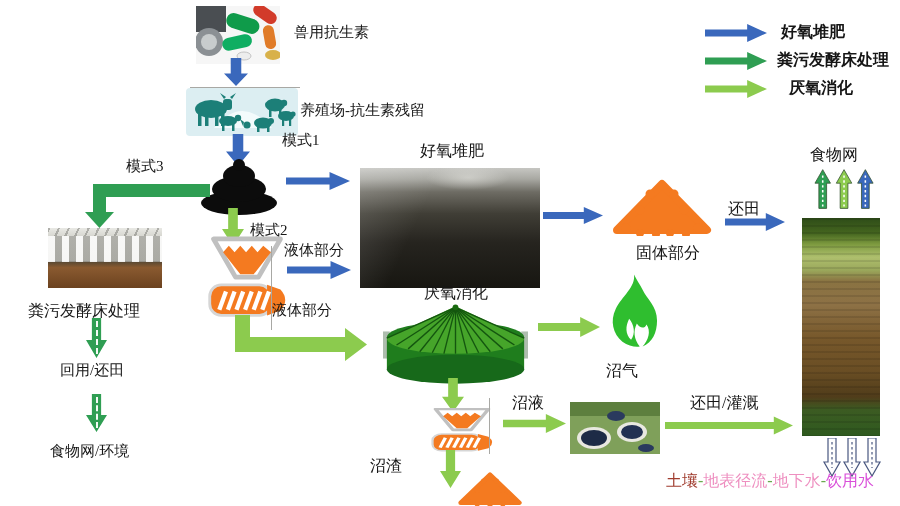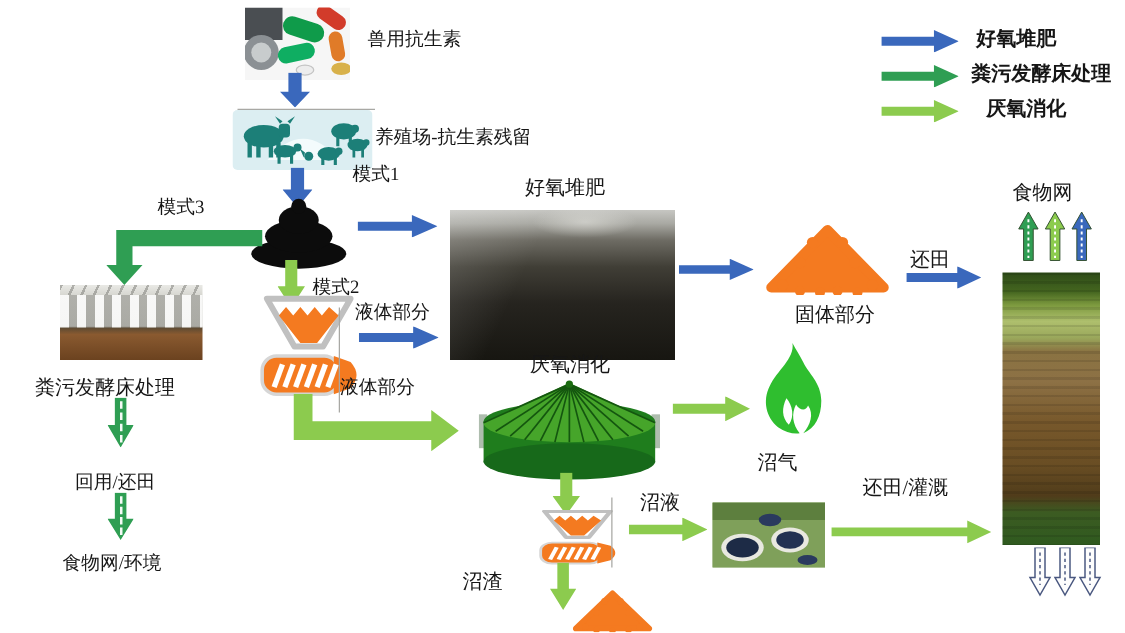--- a/index.html
+++ b/index.html
@@ -109,21 +109,21 @@
   <svg class="abs" style="left:85px;top:178px" width="125" height="50" viewBox="0 0 125 50">
     <path d="M125,6 L8,6 L8,34 L0,34 L14.5,50 L29,34 L21,34 L21,19 L125,19 Z" fill="#2f9e53"></path>
   </svg>
 
   <div class="photo photo-bed" style="left:48px;top:228px;width:114px;height:60px"></div>
   <div class="lbl big" style="left:28px;top:302px">粪污发酵床处理</div>
 
   <div class="ar ar-down" style="left: 86px; top: 318px; width: 21px; height: 40px; background: rgb(47, 158, 83);">
     <div class="dash-v"></div>
     </div>
-  <div class="lbl" style="left:60px;top:378px">回用/还田</div>
+  <div class="lbl" style="left:60px;top:362px">回用/还田</div>
   <div class="ar ar-down" style="left: 86px; top: 394px; width: 21px; height: 38px; background: rgb(47, 158, 83);">
     <div class="dash-v"></div>
     </div>
   <div class="lbl" style="left:50px;top:443px">食物网/环境</div>
 
   <div class="lbl" style="left:282px;top:132px">模式1</div>
   <div class="ar ar-right" style="left: 286px; top: 172px; width: 64px; height: 18px; background: rgb(58, 104, 188);"></div>
 
   <div class="lbl" style="left:250px;top:222px">模式2</div>
   <div class="ar ar-down" style="left: 222px; top: 208px; width: 22px; height: 38px; background: rgb(140, 203, 78);"></div>
@@ -251,21 +251,21 @@
         <circle cx="44" cy="56" r="4"></circle>
       <circle cx="58" cy="55" r="4"></circle>
         <circle cx="74" cy="56" r="4"></circle>
     </g>
   </svg>
   <div class="lbl big" style="left:636px;top:244px">固体部分</div>
 
   <div class="lbl big" style="left:728px;top:200px">还田</div>
   <div class="ar ar-right" style="left: 725px; top: 213px; width: 60px; height: 18px; background: rgb(58, 104, 188);"></div>
 
-  <div class="lbl big" style="left:690px;top:382px">还田/灌溉</div>
+  <div class="lbl big" style="left:690px;top:394px">还田/灌溉</div>
   <div class="ar ar-right-long" style="left: 665px; top: 416px; width: 128px; height: 19px; background: rgb(140, 203, 78);"></div>
 
   <div class="photo photo-field" style="left:802px;top:218px;width:78px;height:218px"></div>
 
   <div class="lbl big" style="left:810px;top:146px">食物网</div>
   <svg class="abs" style="left:814px;top:168px" width="62" height="42" viewBox="0 0 64 42">
     <g stroke="#33502f" stroke-width="0.8">
       <polygon points="9,1 17,15 13,15 13,41 5,41 5,15 1,15" fill="#2f9e53"></polygon>
       <polygon points="31,1 39,15 35,15 35,41 27,41 27,15 23,15" fill="#8ccb4e"></polygon>
       <polygon points="53,1 61,15 57,15 57,41 49,41 49,15 45,15" fill="#3a68bc"></polygon>
@@ -283,20 +283,23 @@
       <polygon points="26,0 34,0 34,24 38,24 30,38 22,24 26,24"></polygon>
       <polygon points="46,0 54,0 54,24 58,24 50,38 42,24 46,24"></polygon>
     </g>
     <g stroke="#4a5880" stroke-width="1.2" stroke-dasharray="2.5,2.5">
       <line x1="10" y1="4" x2="10" y2="30"></line>
         <line x1="30" y1="4" x2="30" y2="30"></line>
         <line x1="50" y1="4" x2="50" y2="30"></line>
     </g>
   </svg>
 
+  <div class="lbl big" style="left:666px;top:472px">
+    <span style="color: rgb(160, 60, 46);">土壤</span><span style="color: rgb(106, 168, 79);">-</span><span style="color: rgb(238, 143, 192);">地表径流</span><span style="color: rgb(106, 168, 79);">-</span><span style="color: rgb(238, 143, 192);">地下水</span><span style="color: rgb(106, 168, 79);">-</span><span style="color: rgb(217, 79, 217);">饮用水</span>
+  </div>
 
   <div class="legend-row" style="left:705px;top:22px">
     <div class="ar ar-right" style="left: 0px; top: 2px; width: 62px; height: 18px; background: rgb(58, 104, 188);"></div>
     <div class="lbl bold" style="left:76px;top:1px">好氧堆肥</div>
   </div>
   <div class="legend-row" style="left:705px;top:50px">
     <div class="ar ar-right" style="left: 0px; top: 2px; width: 62px; height: 18px; background: rgb(47, 158, 83);"></div>
     <div class="lbl bold" style="left:72px;top:1px">粪污发酵床处理</div>
   </div>
   <div class="legend-row" style="left:705px;top:78px">

